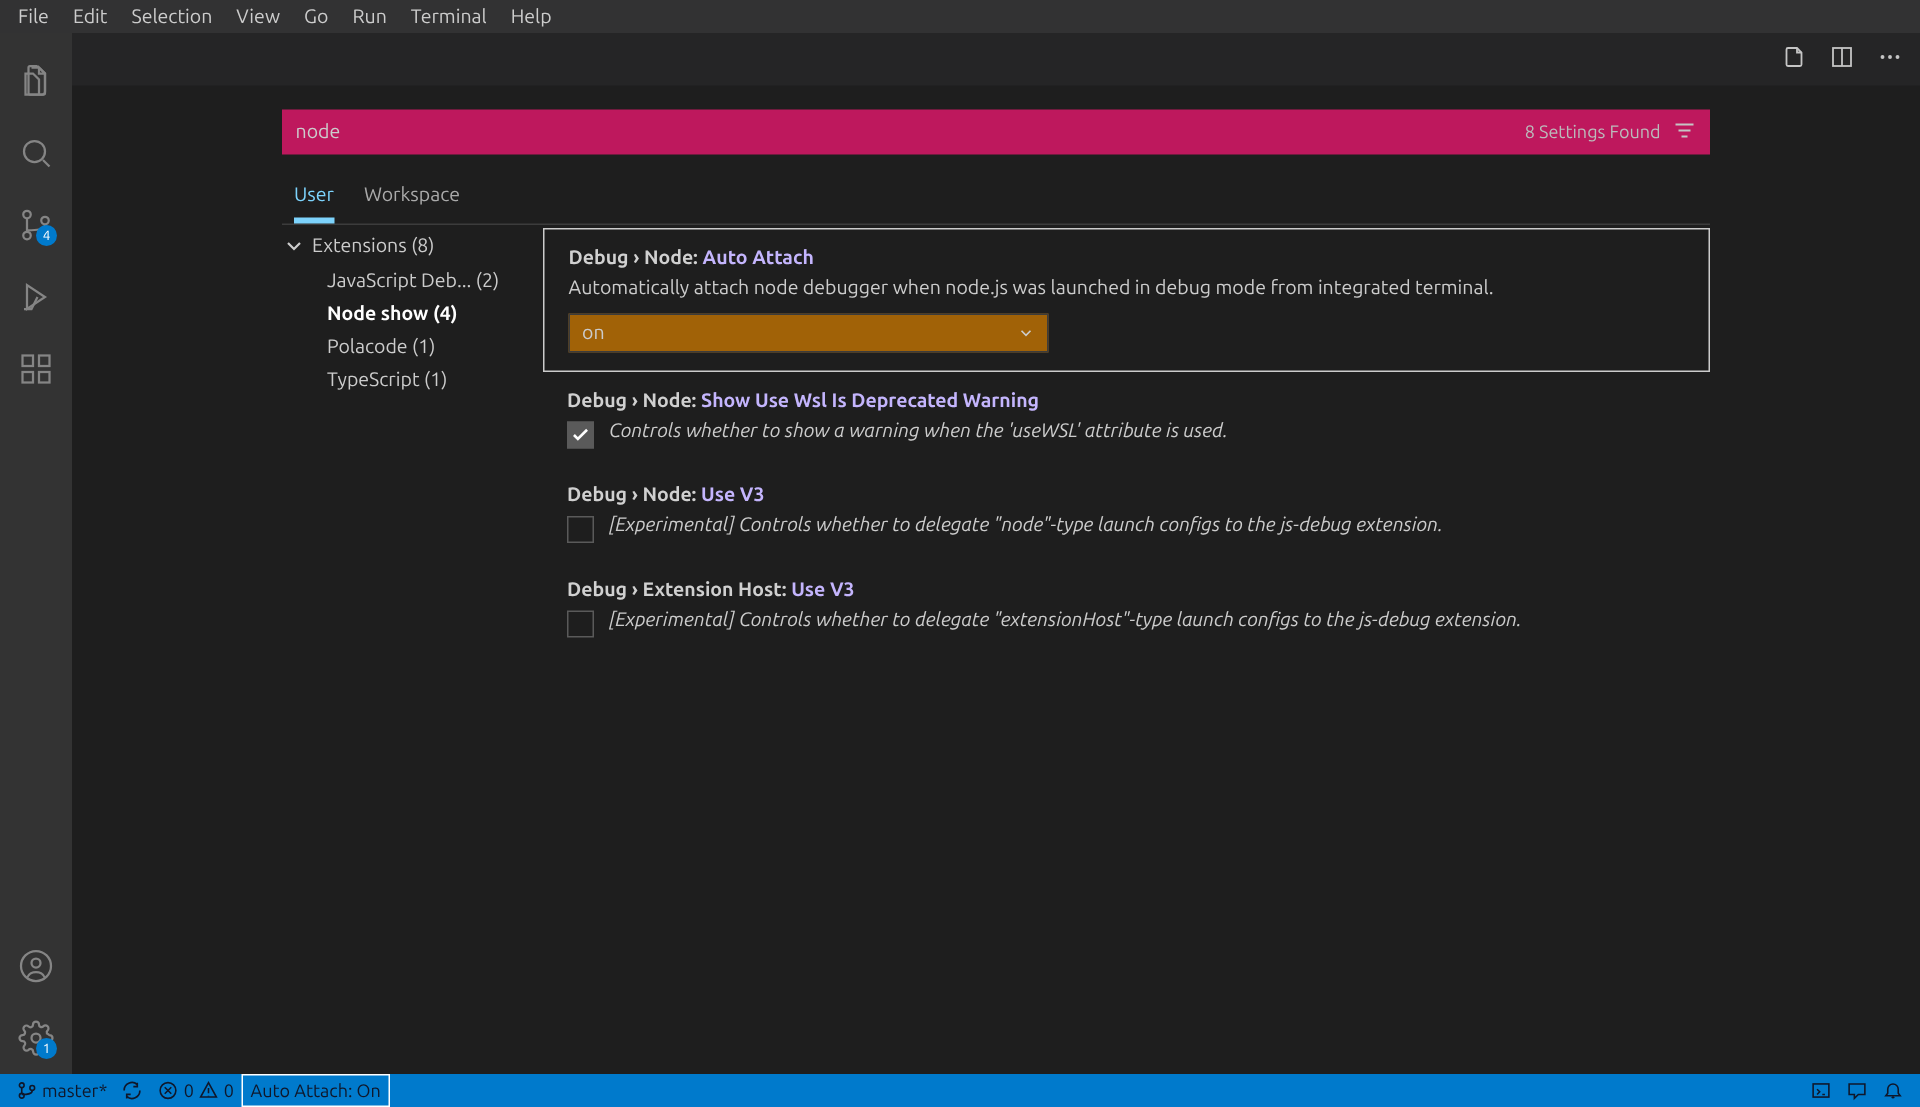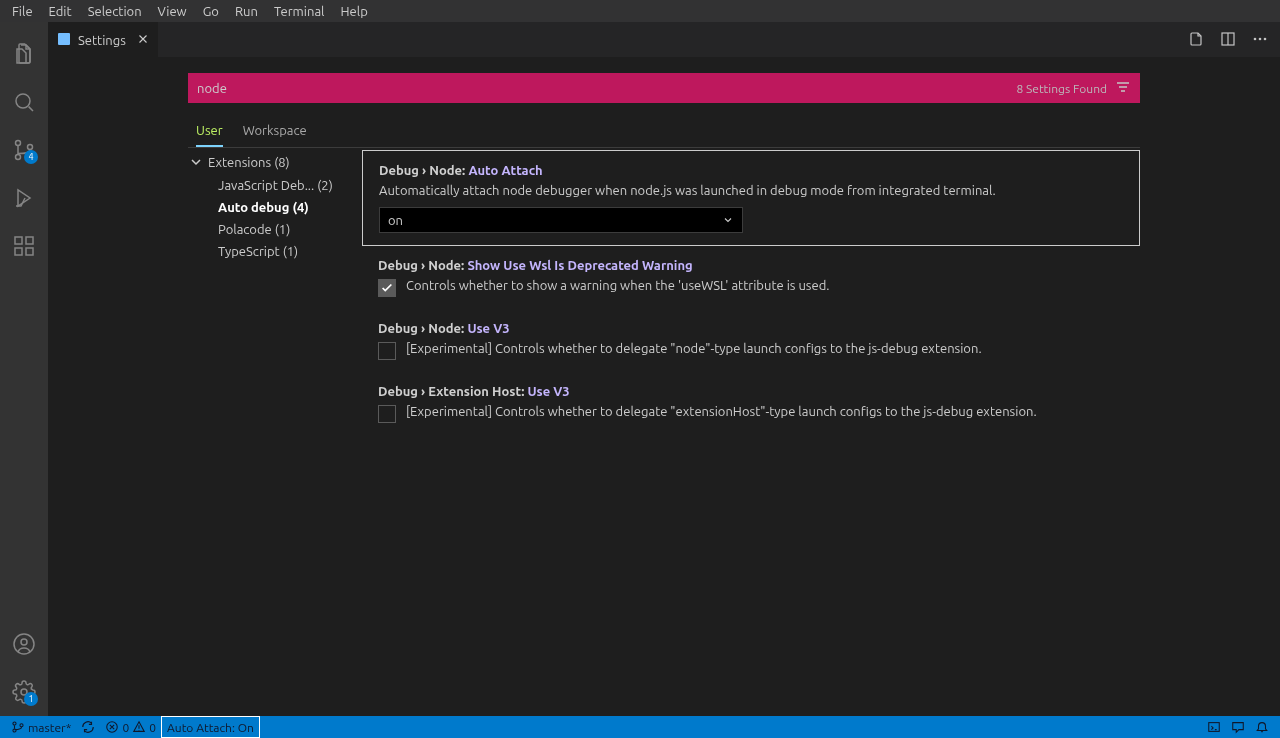--- a/index.html
+++ b/index.html
@@ -29,38 +29,38 @@
 
 .settings-body { padding: 16px 140px 0 140px; flex: 1; overflow: auto; }
 
 .search-row { background: #be185d; height: 30px; display: flex; align-items: center; padding: 0 8px; border: 1px solid transparent; }
 .search-input { flex: 1; background: transparent; border: none; color: #cccccc; font-size: 13px; outline: none; }
 .found-count { color: #bbb; font-size: 12px; margin-right: 8px; }
 .filter-icon { color: #c5c5c5; cursor: pointer; }
 
 .scope-tabs { display: flex; gap: 20px; margin-top: 14px; border-bottom: 1px solid #3c3c3c; padding-left: 8px; }
 .scope-tab { padding: 6px 0 8px 0; color: #aaaaaa; cursor: pointer; border-bottom: 1px solid transparent; }
-.scope-tab.active { color: #bef264; border-bottom: 2px solid #7dd3fc; }
+.scope-tab.active { color: #7dd3fc; border-bottom: 4px solid #7dd3fc; }
 
 .settings-columns { display: flex; margin-top: 2px; }
 .toc { width: 174px; font-size: 13px; }
 .toc-head { display: flex; align-items: center; padding: 4px 0; cursor: pointer; }
 .toc-head svg { margin-right: 4px; }
 .toc-item { padding: 4px 0 4px 30px; color: #cccccc; cursor: pointer; }
 .toc-item.selected { font-weight: 600; color: #fff; }
 
 .settings-list { flex: 1; }
 .setting-item { padding: 12px 16px; }
 .setting-item.focused { border: 1px solid #cccccc; }
 .setting-title { margin-bottom: 6px; }
 .setting-title .cat { color: #d0d0d0; font-weight: 600; }
 .setting-title .name { color: #c4b5fd; font-weight: 700; }
 .setting-desc { color: #cccccc; margin-bottom: 10px; }
-.setting-row { display: flex; align-items: flex-start; gap: 10px; }
-.select { width: 364px; background: #000000; border: 1px solid #3c3c3c; height: 26px; display: flex; align-items: center; justify-content: space-between; padding: 0 8px; cursor: pointer; }
+.setting-row { display: flex; align-items: flex-start; gap: 10px; font-style: italic; }
+.select { width: 320px; background: #a16207; border: 1px solid #3c3c3c; height: 26px; display: flex; align-items: center; justify-content: space-between; padding: 0 8px; cursor: pointer; }
 .checkbox { width: 18px; height: 18px; border: 1px solid #5a5a5a; background: transparent; display: flex; align-items: center; justify-content: center; flex-shrink: 0; margin-top: 1px; }
 .checkbox.checked { background: #5a5a5a; }
 .check-svg { width: 14px; height: 14px; color: #fff; }
 
 
 .statusbar { height: 22px; background: #007acc; display: flex; align-items: center; color: #0f172a; font-size: 12px; padding: 0 6px; }
 .sb-item { display: flex; align-items: center; padding: 0 5px; height: 22px; cursor: pointer; gap: 3px; }
 .sb-item.boxed { border: 1px solid #fff; }
 .sb-right { margin-left: auto; display: flex; }
 .sb-item svg { width: 14px; height: 14px; }
@@ -129,34 +129,20 @@
       <svg viewBox="0 0 24 24" fill="none" stroke="currentColor" stroke-width="1.5">
           <circle cx="12" cy="12" r="3"></circle>
           <path d="M19.4 15a1.65 1.65 0 0 0 .33 1.82l.06.06a2 2 0 1 1-2.83 2.83l-.06-.06a1.65 1.65 0 0 0-1.82-.33 1.65 1.65 0 0 0-1 1.51V21a2 2 0 0 1-4 0v-.09A1.65 1.65 0 0 0 9 19.4a1.65 1.65 0 0 0-1.82.33l-.06.06a2 2 0 1 1-2.83-2.83l.06-.06a1.65 1.65 0 0 0 .33-1.82 1.65 1.65 0 0 0-1.51-1H3a2 2 0 0 1 0-4h.09A1.65 1.65 0 0 0 4.6 9a1.65 1.65 0 0 0-.33-1.82l-.06-.06a2 2 0 1 1 2.83-2.83l.06.06a1.65 1.65 0 0 0 1.82.33H9a1.65 1.65 0 0 0 1-1.51V3a2 2 0 0 1 4 0v.09a1.65 1.65 0 0 0 1 1.51 1.65 1.65 0 0 0 1.82-.33l.06-.06a2 2 0 1 1 2.83 2.83l-.06.06a1.65 1.65 0 0 0-.33 1.82V9c.7.25 1.19.92 1.51 1H21a2 2 0 0 1 0 4h-.09a1.65 1.65 0 0 0-1.51 1z"></path>
         </svg>
       <div class="badge">1</div>
     </div>
   </div>
 
   <div class="editor-area">
     <div class="tab-bar">
-      <div class="tab">
-        <span class="file-icon">
-          <svg width="16" height="16" viewBox="0 0 16 16" fill="currentColor">
-              <path d="M13 3H3v10h10V3zM3 2a1 1 0 0 0-1 1v10a1 1 0 0 0 1 1h10a1 1 0 0 0 1-1V3a1 1 0 0 0-1-1H3z"></path>
-              <path d="M5 5h6v1H5zM5 8h6v1H5z"></path>
-            </svg>
-        </span>
-        <span>Settings</span>
-        <span class="close">
-          <svg width="14" height="14" viewBox="0 0 16 16" stroke="currentColor" stroke-width="1.3">
-              <path d="M4 4l8 8M12 4l-8 8"></path>
-            </svg>
-        </span>
-      </div>
       <div class="tab-actions">
         <span>
           <svg width="16" height="16" viewBox="0 0 16 16" fill="none" stroke="currentColor" stroke-width="1.2">
               <path d="M10 2H4a1 1 0 0 0-1 1v10a1 1 0 0 0 1 1h8a1 1 0 0 0 1-1V5l-3-3z"></path>
               <path d="M10 2v3h3"></path>
             </svg>
         </span>
         <span>
           <svg width="16" height="16" viewBox="0 0 16 16" fill="none" stroke="currentColor" stroke-width="1.2">
               <rect x="2" y="2" width="12" height="12"></rect>
@@ -192,21 +178,21 @@
       <div class="settings-columns">
         <div class="toc">
           <div class="toc-head">
             <svg width="16" height="16" viewBox="0 0 16 16" fill="none" stroke="currentColor" stroke-width="1.5">
                 <path d="M4 6l4 4 4-4"></path>
               </svg>
             <span>Extensions</span>&nbsp;<span>(8)</span>
           </div>
           <div id="toc-items">
               <div class="toc-item"><span>JavaScript Deb...</span> <span>(2)</span></div>
-              <div class="toc-item selected"><span>Auto debug</span> <span>(4)</span></div>
+              <div class="toc-item selected"><span>Node show</span> <span>(4)</span></div>
               <div class="toc-item"><span>Polacode</span> <span>(1)</span></div>
               <div class="toc-item"><span>TypeScript</span> <span>(1)</span></div>
             </div>
         </div>
 
         <div class="settings-list" id="settings-list">
             <div class="setting-item focused">
       <div class="setting-title"><span class="cat">Debug › Node: </span><span class="name">Auto Attach</span></div>
       <div class="setting-desc">Automatically attach node debugger when node.js was launched in debug mode from integrated terminal.</div>
       <div class="select">

